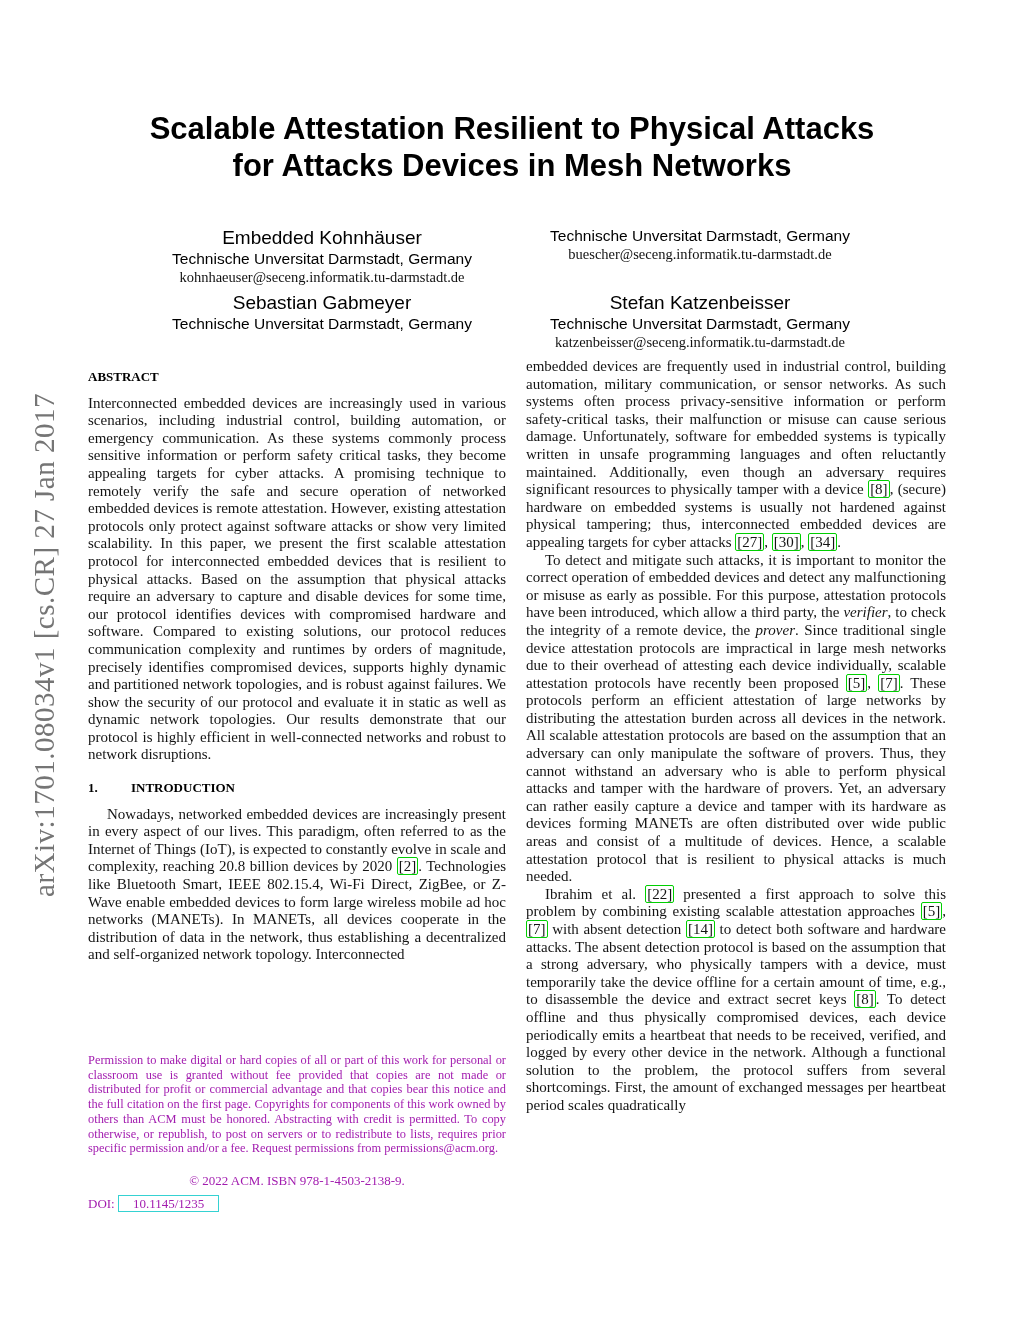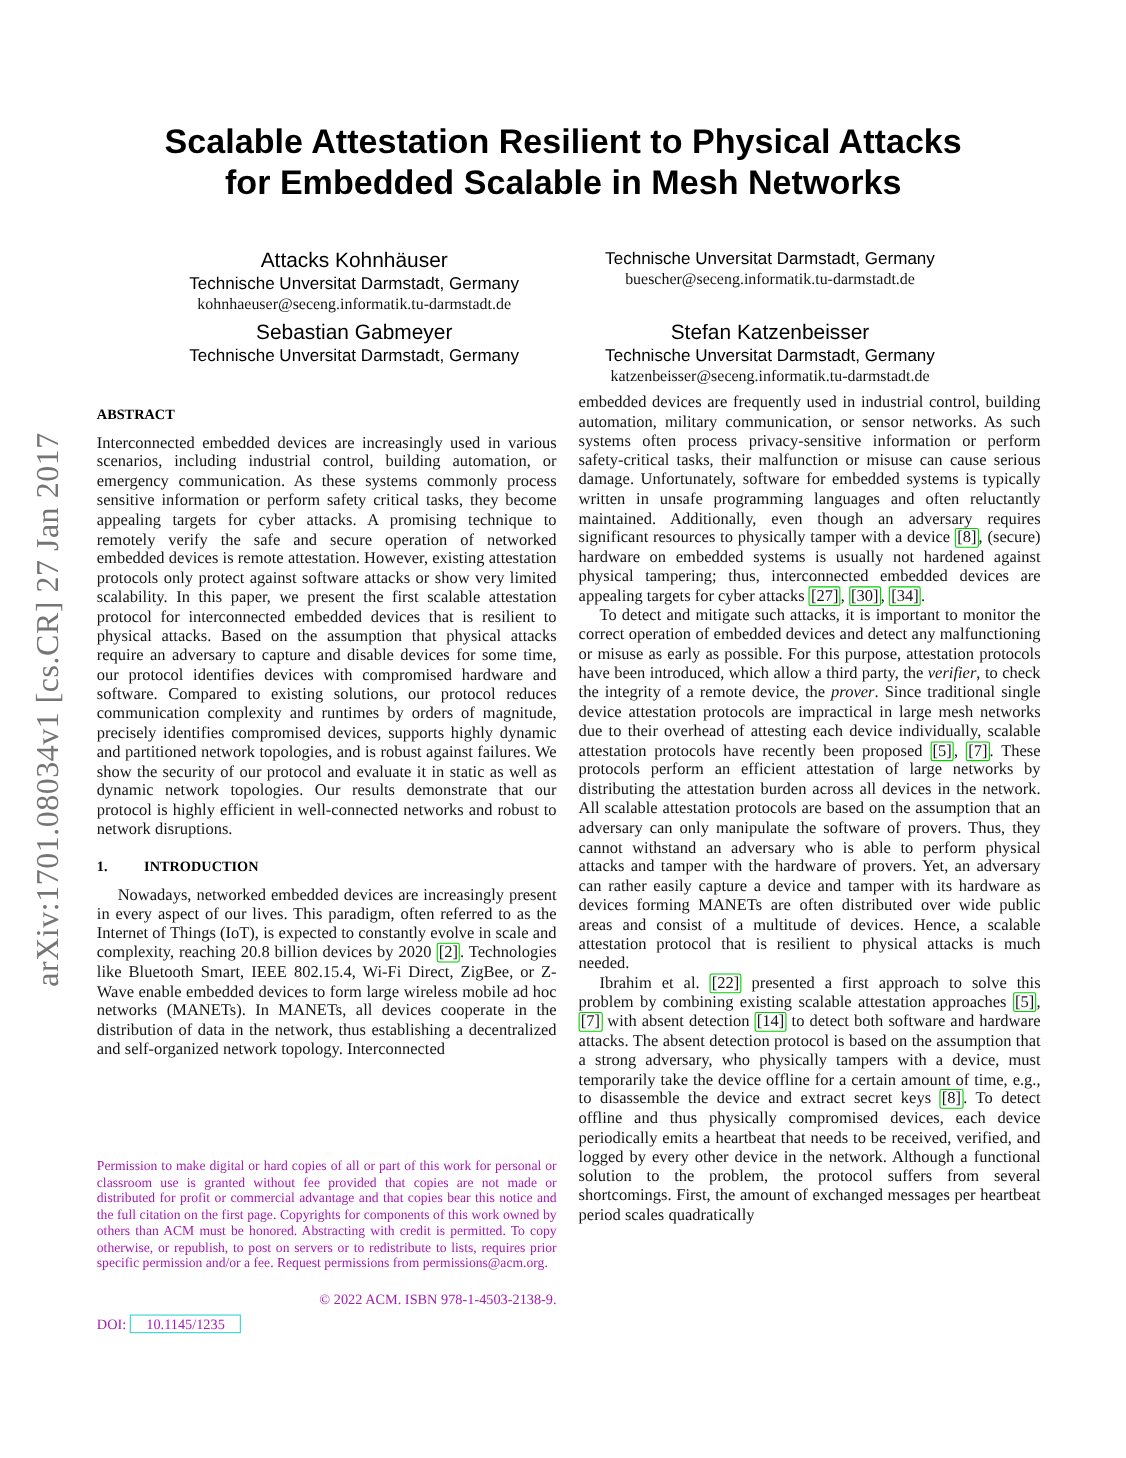--- a/index.html
+++ b/index.html
@@ -68,39 +68,39 @@
     border:1.5px solid var(--doi,#35d2d2);
     padding:0 14px; white-space:nowrap;
   }
 
   
   .footnote {
     position:absolute; left:88px; top:1053px; width:418px;
     font-size:12.4px; line-height:14.7px; text-align:justify; color:#a21caf;
   }
   .footnote p { margin:0; }
-  .copyright { margin-top:17px !important; font-size:13px; line-height:16px; text-align:right; }
+  .copyright { margin-top:17px !important; font-size:13px; line-height:16px; text-align:center; }
   .doi-line  { margin-top:7px  !important; font-size:13px; line-height:16px; text-align:left; }
 
   em { font-style:italic; }
 </style>
 </head>
 <body>
 
 <div class="page">
 
   <div class="watermark">arXiv:1701.08034v1  [cs.CR]  27 Jan 2017</div>
 
   <h1 class="title">
     <span class="tline">Scalable Attestation Resilient to Physical Attacks</span>
-    <span class="tline">for Embedded Scalable in Mesh Networks</span>
+    <span class="tline">for Attacks Devices in Mesh Networks</span>
   </h1>
 
   <div class="author a1">
-    <div class="author-name">Attacks Kohnhäuser</div>
+    <div class="author-name">Embedded Kohnhäuser</div>
     <div class="author-affil">Technische Unversitat Darmstadt, Germany</div>
     <div class="author-email">kohnhaeuser@seceng.informatik.tu-darmstadt.de</div>
   </div>
   <div class="author a2">
     <div class="author-affil">Technische Unversitat Darmstadt, Germany</div>
     <div class="author-email">buescher@seceng.informatik.tu-darmstadt.de</div>
   </div>
   <div class="author a3">
     <div class="author-name">Sebastian Gabmeyer</div>
     <div class="author-affil">Technische Unversitat Darmstadt, Germany</div>

